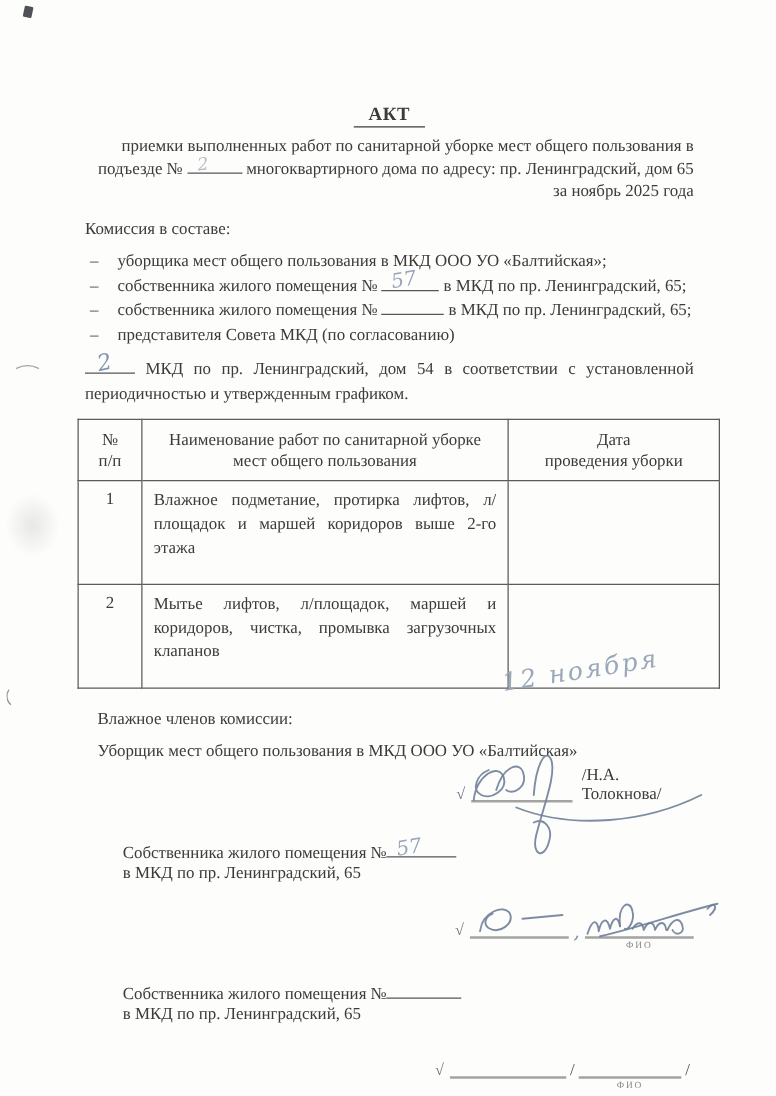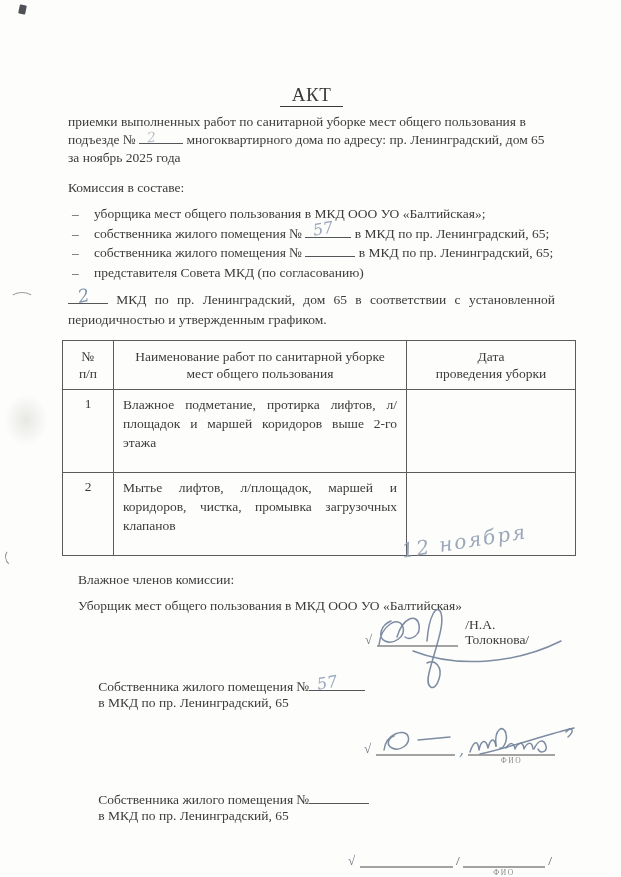--- a/index.html
+++ b/index.html
@@ -7,24 +7,24 @@
     position:relative; width:621px; height:877px; margin:0 auto;
     background:#fdfdfb; overflow:hidden;
     font-family:"Liberation Serif", serif; color:#3b3b39;
     font-size:13.5px;
   }
   .content { position:absolute; left:68px; top:0; width:487px; }
 
   
   .title-row { text-align:center; margin-top:84px; }
   .title {
-    font-weight:normal; font-size:19px; letter-spacing:.5px;
+    font-weight:bold; font-size:15px; letter-spacing:.5px;
     border-bottom:1.4px solid #3b3b39; padding:0 12px 1px 12px;
   }
-  .intro { text-align:left; margin-top:7px; line-height:18px; }
+  .intro { text-align:right; margin-top:7px; line-height:18px; }
   .intro div { white-space:nowrap; }
 
   
   .blank {
     display:inline-block; position:relative; vertical-align:baseline;
     border-bottom:1px solid #55565a; height:12px;
   }
   .hw {
     font-family:"DejaVu Serif", serif; font-style:italic;
     color:#93a3b6; position:absolute; white-space:nowrap; pointer-events:none;
@@ -136,21 +136,21 @@
           <span>в МКД по пр. Ленинградский, 65;</span></span>
       </div>
       <div class="member">
         <span class="dash">–</span>
         <span>представителя Совета МКД (по согласованию)</span>
       </div>
     </div>
 
     <div class="inspection">
       <span class="blank" style="width:40px;"><span class="hw hw-entrance-body">2</span></span>
-      <span>МКД по пр. Ленинградский, дом 65 в соответствии с установленной периодичностью и утвержденным графиком.</span>
+      <span>МКД по пр. Ленинградский, дом 54 в соответствии с установленной периодичностью и утвержденным графиком.</span>
     </div>
 
     <table class="work-table">
       <tbody>
           <tr>
         <th class="col-num">№
 п/п</th>
         <th class="col-work">Наименование работ по санитарной уборке
 мест общего пользования</th>
         <th class="col-date">Дата

